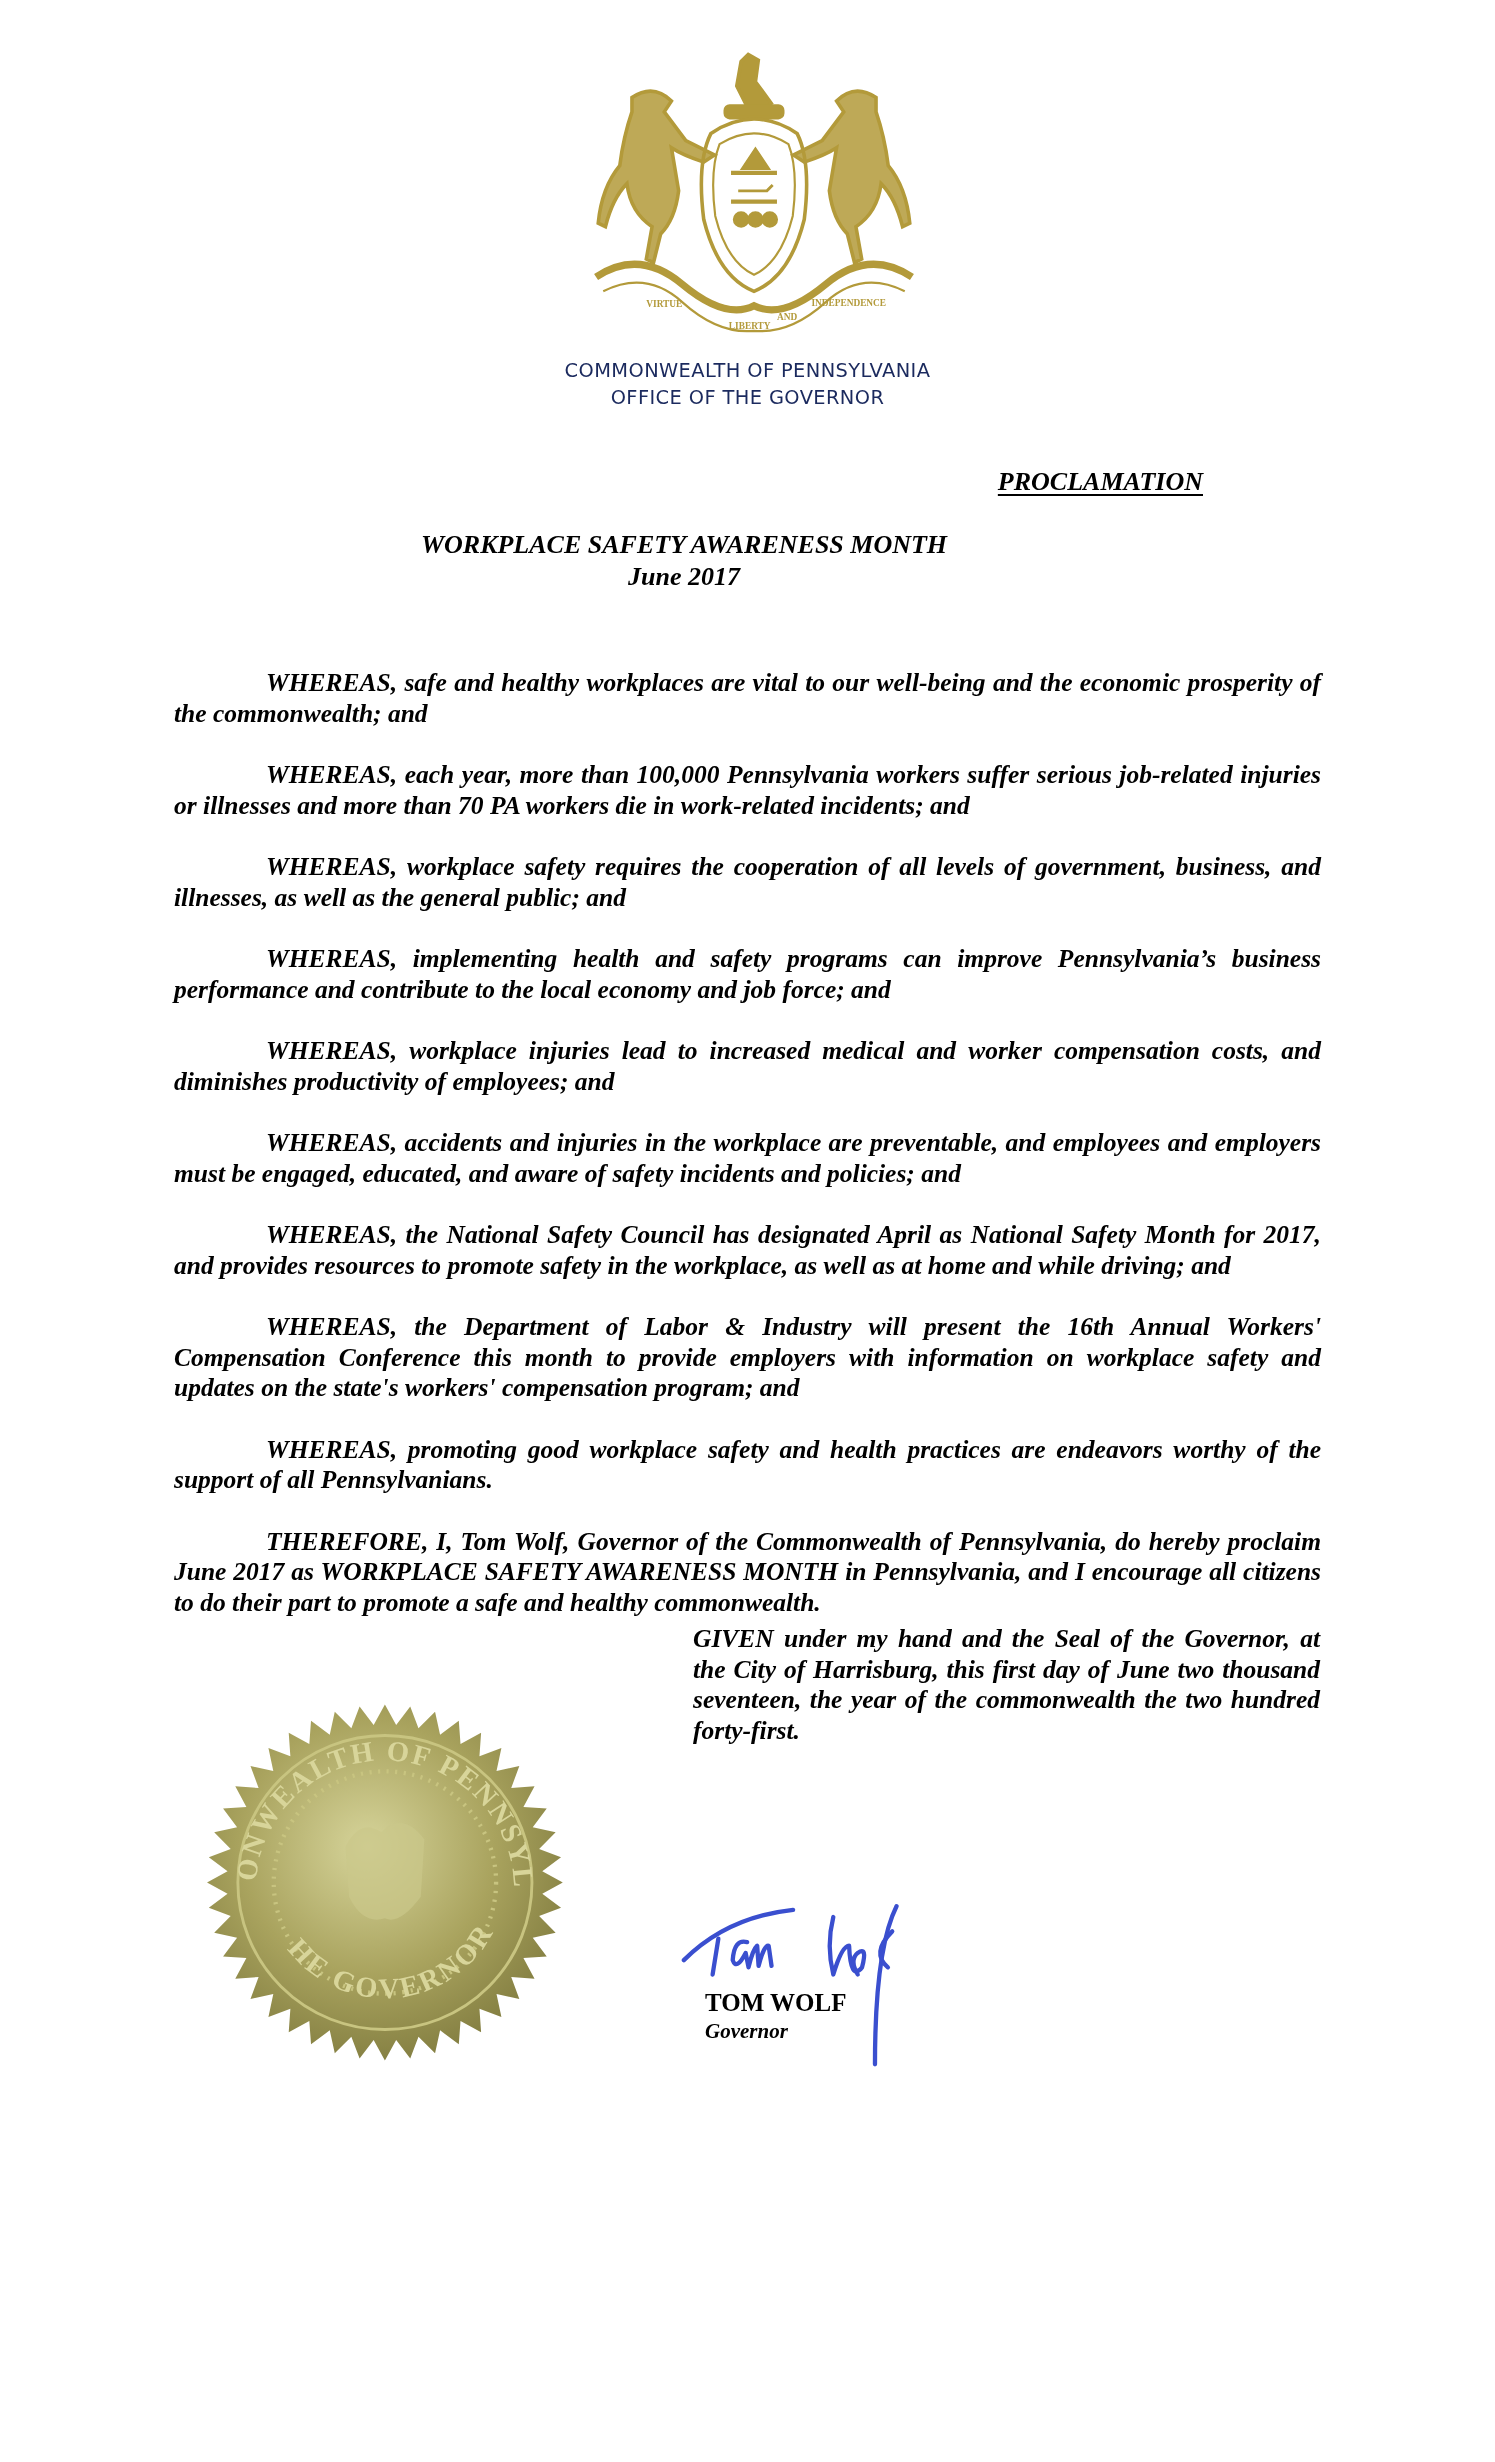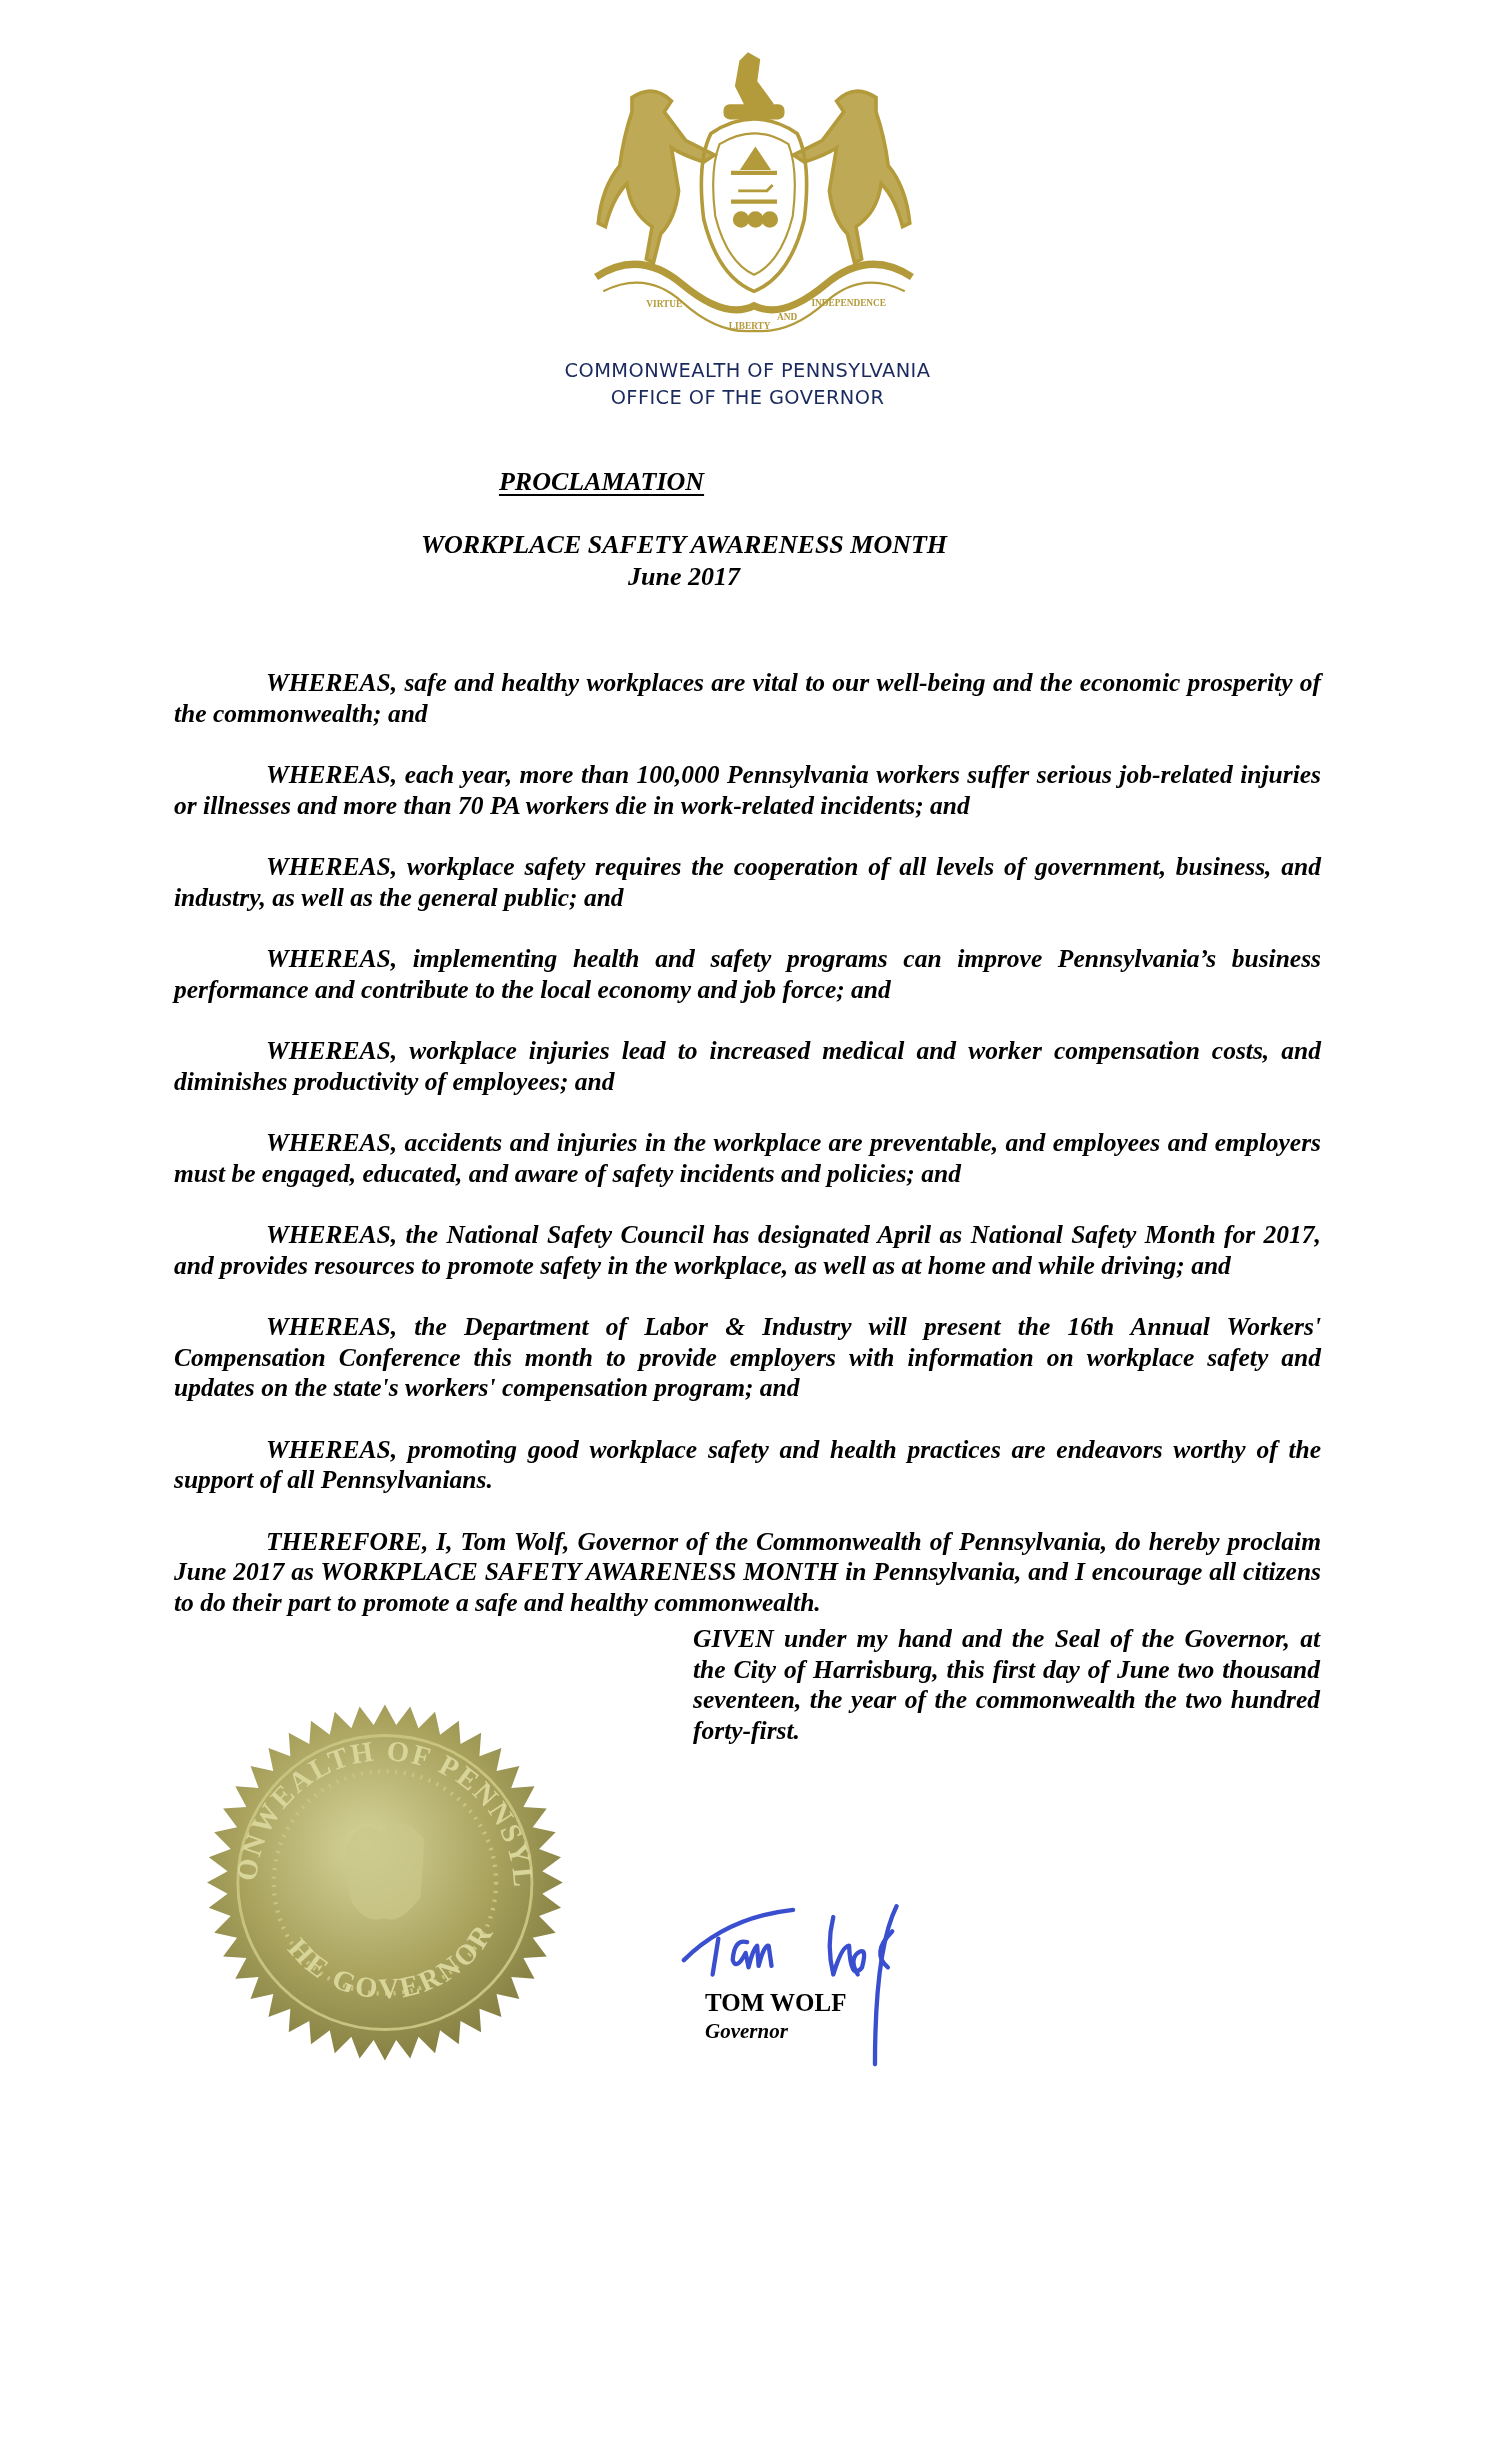--- a/index.html
+++ b/index.html
@@ -6,21 +6,21 @@
   body { width: 1495px; height: 2462px; position: relative; overflow: hidden;
          font-family: "Liberation Serif", "DejaVu Serif", serif; color: #000; }
 
   .crest { position: absolute; left: 553px; top: 47px; width: 402px; height: 302px; }
   .office { position: absolute; left: 0; width: 1495px; text-align: center;
             font-family: "DejaVu Sans", "Liberation Sans", sans-serif;
             color: #1b2a5e; font-size: 19.4px; letter-spacing: 0.4px; }
   .office.l1 { top: 359px; }
   .office.l2 { top: 386px; }
 
-  .proc-title { position: absolute; left: 0; width: 1203px; top: 467px; text-align: center;
+  .proc-title { position: absolute; left: 0; width: 1203px; top: 467px; text-align: right;
                 font-style: italic; font-weight: bold; font-size: 26px; text-decoration: underline;
                 text-decoration-thickness: 2.2px; text-underline-offset: 4.3px; }
   .proc-sub { position: absolute; left: 0; width: 1368px; text-align: center;
               font-style: italic; font-weight: bold; font-size: 26px; }
   .proc-sub.s1 { top: 530px; }
   .proc-sub.s2 { top: 562px; }
 
   .body-text { position: absolute; left: 174px; width: 1147px; top: 668px; }
   .para { font-style: italic; font-weight: bold; font-size: 25.5px; line-height: 30.5px;
           text-align: justify; text-indent: 92px; margin: 0 0 31px 0; }
@@ -70,21 +70,21 @@
 <div class="office l1">COMMONWEALTH OF PENNSYLVANIA</div>
 <div class="office l2">OFFICE OF THE GOVERNOR</div>
 
 <div class="proc-title">PROCLAMATION</div>
 <div class="proc-sub s1">WORKPLACE SAFETY AWARENESS MONTH</div>
 <div class="proc-sub s2">June 2017</div>
 
 <div class="body-text">
   <p class="para">WHEREAS, safe and healthy workplaces are vital to our well-being and the economic prosperity of the commonwealth; and</p>
   <p class="para">WHEREAS, each year, more than 100,000 Pennsylvania workers suffer serious job-related injuries or illnesses and more than 70 PA workers die in work-related incidents; and</p>
-  <p class="para">WHEREAS, workplace safety requires the cooperation of all levels of government, business, and industry, as well as the general public; and</p>
+  <p class="para">WHEREAS, workplace safety requires the cooperation of all levels of government, business, and illnesses, as well as the general public; and</p>
   <p class="para">WHEREAS, implementing health and safety programs can improve Pennsylvania’s business performance and contribute to the local economy and job force; and</p>
   <p class="para">WHEREAS, workplace injuries lead to increased medical and worker compensation costs, and diminishes productivity of employees; and</p>
   <p class="para">WHEREAS, accidents and injuries in the workplace are preventable, and employees and employers must be engaged, educated, and aware of safety incidents and policies; and</p>
   <p class="para">WHEREAS, the National Safety Council has designated April as National Safety Month for 2017, and provides resources to promote safety in the workplace, as well as at home and while driving; and</p>
   <p class="para">WHEREAS, the Department of Labor &amp; Industry will present the 16th Annual Workers' Compensation Conference this month to provide employers with information on workplace safety and updates on the state's workers' compensation program; and</p>
   <p class="para">WHEREAS, promoting good workplace safety and health practices are endeavors worthy of the support of all Pennsylvanians.</p>
   <p class="para">THEREFORE, I, Tom Wolf, Governor of the Commonwealth of Pennsylvania, do hereby proclaim June 2017 as WORKPLACE SAFETY AWARENESS MONTH in Pennsylvania, and I encourage all citizens to do their part to promote a safe and healthy commonwealth.</p>
 </div>
 
 <svg class="seal" viewBox="0 0 520 500">

